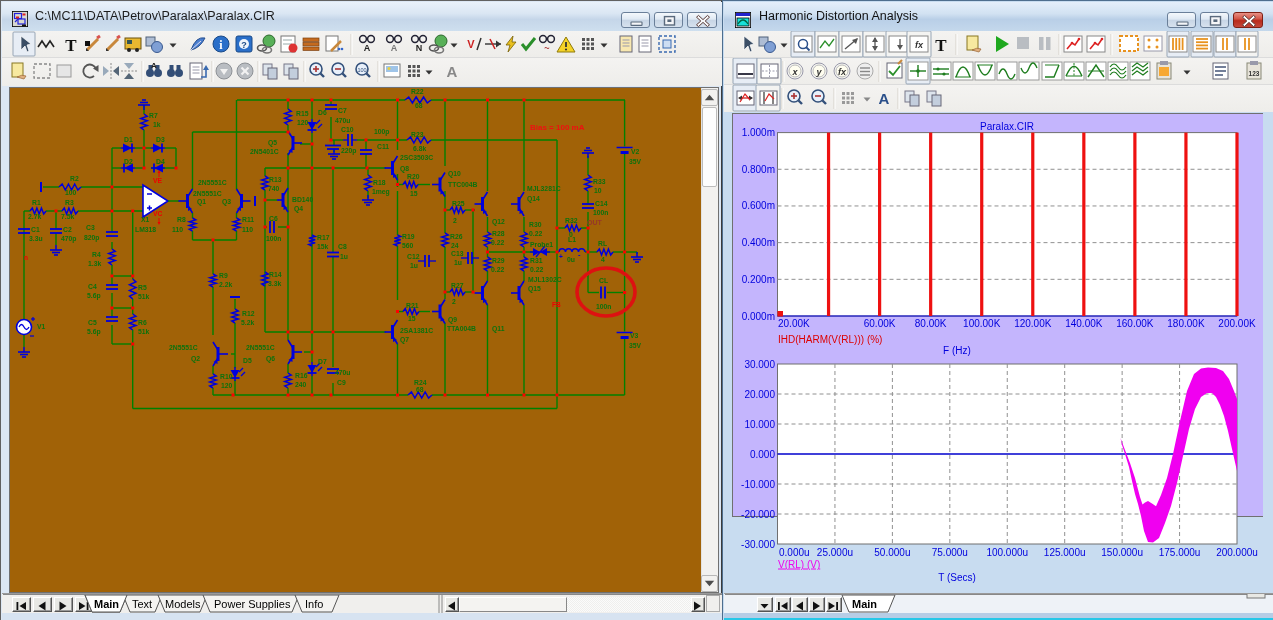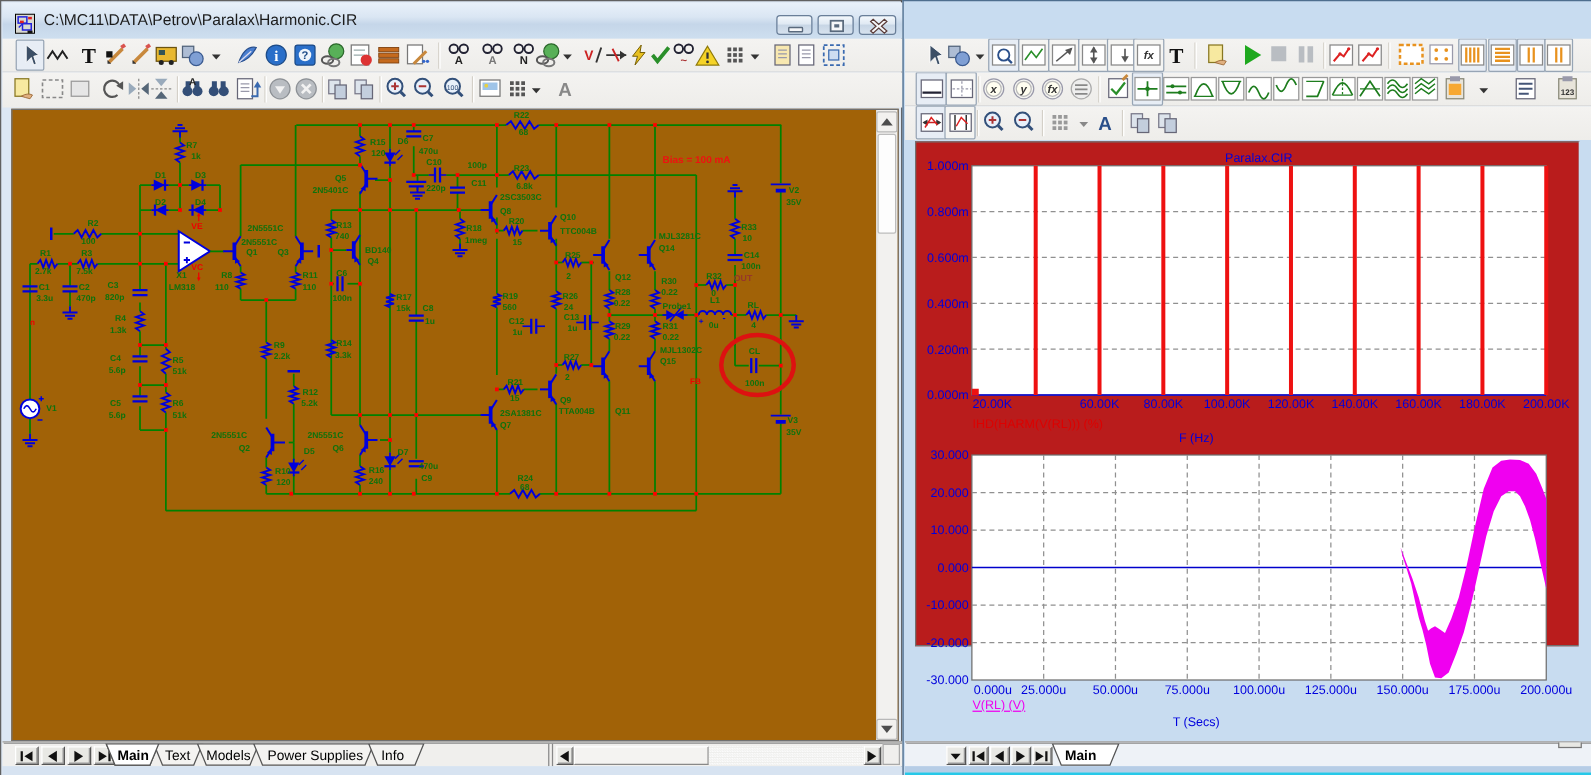--- a/index.html
+++ b/index.html
@@ -10,21 +10,21 @@
   <div class="abs" style="left:1px;top:1px;width:720px;height:29px;background:linear-gradient(#e9f1fa 0%,#dae6f3 40%,#c5d6e9 60%,#cedfef 100%)">
     <svg width="16" height="16" style="position:absolute;left:10px;top:9px">
         <rect x="0" y="0" width="16" height="16" fill="#d8d8d0" stroke="#000" stroke-width="1.6"></rect>
         <rect x="2.5" y="2.5" width="7" height="5" fill="none" stroke="#2222dd" stroke-width="1.2"></rect>
         <rect x="6" y="8" width="7" height="5" fill="none" stroke="#2222dd" stroke-width="1.2"></rect>
         <line x1="3" y1="11" x2="7" y2="7" stroke="#2222dd" stroke-width="1.2"></line>
         <rect x="10.5" y="2.5" width="3" height="2" fill="#e02020"></rect>
         <rect x="4" y="5.5" width="3" height="2" fill="#e02020"></rect>
         <rect x="10" y="13.5" width="4" height="2" fill="#111"></rect>
       </svg>
-    <div class="abs" style="left:33px;top:7px;font-size:12.5px;color:#1c1c1c">C:\MC11\DATA\Petrov\Paralax\Harmonic.CIR</div>
+    <div class="abs" style="left:33px;top:7px;font-size:12.5px;color:#1c1c1c">C:\MC11\DATA\Petrov\Paralax\Paralax.CIR</div>
     <div style="position:absolute;top:10px;height:16px;border:1px solid #6a7f99;border-radius:3px;background:linear-gradient(#f4f8fc 0%,#dfe9f3 45%,#c7d5e5 50%,#d7e2ee 100%);left:619px;width:29px;"><svg width="29" height="16">
           <rect x="9" y="9" width="11" height="3.4" rx="0.5" fill="#f5f6f8" stroke="#5a6a7d" stroke-width="1.1"></rect>
         </svg></div>
       <div style="position:absolute;top:10px;height:16px;border:1px solid #6a7f99;border-radius:3px;background:linear-gradient(#f4f8fc 0%,#dfe9f3 45%,#c7d5e5 50%,#d7e2ee 100%);left:652px;width:29px;"><svg width="29" height="16">
           <rect x="9.5" y="3.6" width="10" height="8.4" fill="#f5f6f8" stroke="#5a6a7d" stroke-width="1.4"></rect>
           <rect x="12.4" y="6.4" width="4" height="2.6" fill="#5a6a7d"></rect>
         </svg></div>
       <div style="position:absolute;top:10px;height:16px;border:1px solid #6a7f99;border-radius:3px;background:linear-gradient(#f4f8fc 0%,#dfe9f3 45%,#c7d5e5 50%,#d7e2ee 100%);left:685px;width:30px;"><svg width="30" height="16">
           <path d="M 10.5 4 L 15 8.2 L 19.5 4 L 21.5 5.8 L 17.2 9.6 L 21.5 13.4 L 19.5 15.2 L 15 11 L 10.5 15.2 L 8.5 13.4 L 12.8 9.6 L 8.5 5.8 Z" fill="#f5f6f8" stroke="#5a3b38" stroke-width="1" transform="translate(0,-1.6)"></path>
         </svg></div>
@@ -827,20 +827,39 @@
     <div class="abs" style="left:565px;top:3px;width:124px;height:15px;background:repeating-conic-gradient(#fbfbfb 0% 25%,#efefed 0% 50%) 0 0/2px 2px"></div>
     <div style="position:absolute;left:689px;top:3px;width:14px;height:15px;background:#e8e8e4;border-top:1.5px solid #fff;border-left:1.5px solid #fff;border-right:1.5px solid #555;border-bottom:1.5px solid #555;box-shadow:inset -1px -1px 0 #999"><svg width="11" height="12">
           <polygon points="2.0,1.5 2.0,10.5 9.0,6.0" fill="#111"></polygon>
         </svg></div>
     <div class="abs" style="left:704px;top:1px;width:14px;height:17px;background:#f0efed;border:1px solid #aaa"></div>
   </div>
   <div class="abs" style="left:1px;top:612px;width:720px;height:8px;background:#d7e3f1"></div>
 </div>
 
 <div class="abs" style="left:722px;top:0;width:551px;height:620px;background:#c8dcf0;border-top:1px solid #4e6e8e;border-left:1px solid #4e6e8e">
+  <div class="abs" style="left:1px;top:1px;width:550px;height:29px;background:linear-gradient(#e4eefa 0%,#d2e2f2 40%,#b9cfe7 60%,#c4d8ec 100%)">
+    <svg width="16" height="16" style="position:absolute;left:11px;top:10px">
+        <rect x="0" y="0" width="16" height="16" fill="#fff" stroke="#000" stroke-width="1.6"></rect>
+        <rect x="1" y="1" width="14" height="3" fill="#2222cc"></rect>
+        <rect x="2" y="6" width="12" height="8" fill="#18e0d8" stroke="#000" stroke-width="0.8"></rect>
+        <path d="M 3 12 Q 8 4 13 12" fill="none" stroke="#064" stroke-width="1.4"></path>
+      </svg>
+    <div class="abs" style="left:35px;top:7px;font-size:12.5px;color:#111">Harmonic Distortion Analysis</div>
+    <div style="position:absolute;top:10px;height:16px;border:1px solid #6a7f99;border-radius:3px;background:linear-gradient(#f4f8fc 0%,#dfe9f3 45%,#c7d5e5 50%,#d7e2ee 100%);left:443px;width:29px;"><svg width="29" height="16">
+          <rect x="9" y="9" width="11" height="3.4" rx="0.5" fill="#f5f6f8" stroke="#5a6a7d" stroke-width="1.1"></rect>
+        </svg></div>
+      <div style="position:absolute;top:10px;height:16px;border:1px solid #6a7f99;border-radius:3px;background:linear-gradient(#f4f8fc 0%,#dfe9f3 45%,#c7d5e5 50%,#d7e2ee 100%);left:476px;width:29px;"><svg width="29" height="16">
+          <rect x="9.5" y="3.6" width="10" height="8.4" fill="#f5f6f8" stroke="#5a6a7d" stroke-width="1.4"></rect>
+          <rect x="12.4" y="6.4" width="4" height="2.6" fill="#5a6a7d"></rect>
+        </svg></div>
+      <div style="position:absolute;top:10px;height:16px;border:1px solid #6a7f99;border-radius:3px;background:linear-gradient(#e89186 0%,#d4584a 40%,#b92b1c 55%,#c4473a 100%);border:1px solid #7e2015;left:509px;width:30px;"><svg width="30" height="16">
+          <path d="M 10.5 4 L 15 8.2 L 19.5 4 L 21.5 5.8 L 17.2 9.6 L 21.5 13.4 L 19.5 15.2 L 15 11 L 10.5 15.2 L 8.5 13.4 L 12.8 9.6 L 8.5 5.8 Z" fill="#fff" stroke="#5a3b38" stroke-width="1" transform="translate(0,-1.6)"></path>
+        </svg></div>
+  </div>
   <div class="tbar" style="left:1px;top:30px;width:550px;height:27px;border-bottom:1px solid #dcdcdc">
     <svg class="abs" style="left:0;top:0" width="550" height="27" viewBox="723 30 550 27">
         <path d="M 743 35 L 743 49 L 747 45 L 749 51 L 751 50 L 749 44 L 753 43 Z" fill="#3c4f66" stroke="white" stroke-width="0.7"></path>
         <rect x="758" y="36" width="9" height="9" fill="#aebdd4" stroke="#51627a"></rect>
         <circle cx="769" cy="46" r="5.5" fill="#7f9fd4" stroke="#3a5a90"></circle>
         <polygon points="779.5,42.5 786.5,42.5 783,46.5" fill="#333"></polygon>
         <rect x="790.0" y="30.0" width="24" height="26" fill="#e7edf5" stroke="#97a5b5" stroke-width="1" rx="1"></rect>
         <rect x="793" y="35" width="18" height="16" fill="white" stroke="#888"></rect>
         <circle cx="802" cy="43" r="4.5" fill="none" stroke="#2a4f8a" stroke-width="1.5"></circle>
         <line x1="805" y1="46" x2="808.5" y2="49.5" stroke="#2a4f8a" stroke-width="1.8"></line>
@@ -1030,21 +1049,21 @@
         <text x="883" y="103" font-size="15" font-weight="bold" fill="#2a4f8a" text-anchor="middle">A</text>
         <line x1="897" y1="87" x2="897" y2="108" stroke="#d4d0c8" stroke-width="1"></line>
         <line x1="898" y1="87" x2="898" y2="108" stroke="#ffffff" stroke-width="1"></line>
         <rect x="904" y="90" width="9" height="11" fill="#dde4ec" stroke="#778"></rect>
         <rect x="909" y="94" width="9" height="11" fill="#c3cedd" stroke="#667"></rect>
         <rect x="926" y="90" width="9" height="11" fill="#dde4ec" stroke="#778"></rect>
         <rect x="931" y="94" width="9" height="11" fill="#c3cedd" stroke="#667"></rect>
       </svg>
   </div>
 
-  <div class="abs" style="left:9px;top:112px;width:532px;height:404px;border:1px solid #707070;background:#b91c1c">
+  <div class="abs" style="left:9px;top:112px;width:532px;height:404px;border:1px solid #707070;background:#c4b5fd">
     <svg class="abs" style="left:0;top:0" width="530" height="478" viewBox="732 113 530 478">
         <rect x="776.5" y="131.6" width="459.5" height="183.4" fill="white" stroke="#6f6f6f" stroke-width="1"></rect>
         <line x1="776.5" y1="168.28" x2="1236.0" y2="168.28" stroke="#909090" stroke-width="1" stroke-dasharray="4,3"></line>
         <line x1="776.5" y1="204.95999999999998" x2="1236.0" y2="204.95999999999998" stroke="#909090" stroke-width="1" stroke-dasharray="4,3"></line>
         <line x1="776.5" y1="241.64" x2="1236.0" y2="241.64" stroke="#909090" stroke-width="1" stroke-dasharray="4,3"></line>
         <line x1="776.5" y1="278.32" x2="1236.0" y2="278.32" stroke="#909090" stroke-width="1" stroke-dasharray="4,3"></line>
         <line x1="776.5" y1="315.0" x2="1236.0" y2="315.0" stroke="#0000dd" stroke-width="1.2"></line>
         <rect x="825.9555555555555" y="131.6" width="3.2" height="183.4" fill="#ee1111"></rect>
         <rect x="877.0111111111111" y="131.6" width="3.2" height="183.4" fill="#ee1111"></rect>
         <rect x="928.0666666666667" y="131.6" width="3.2" height="183.4" fill="#ee1111"></rect>

